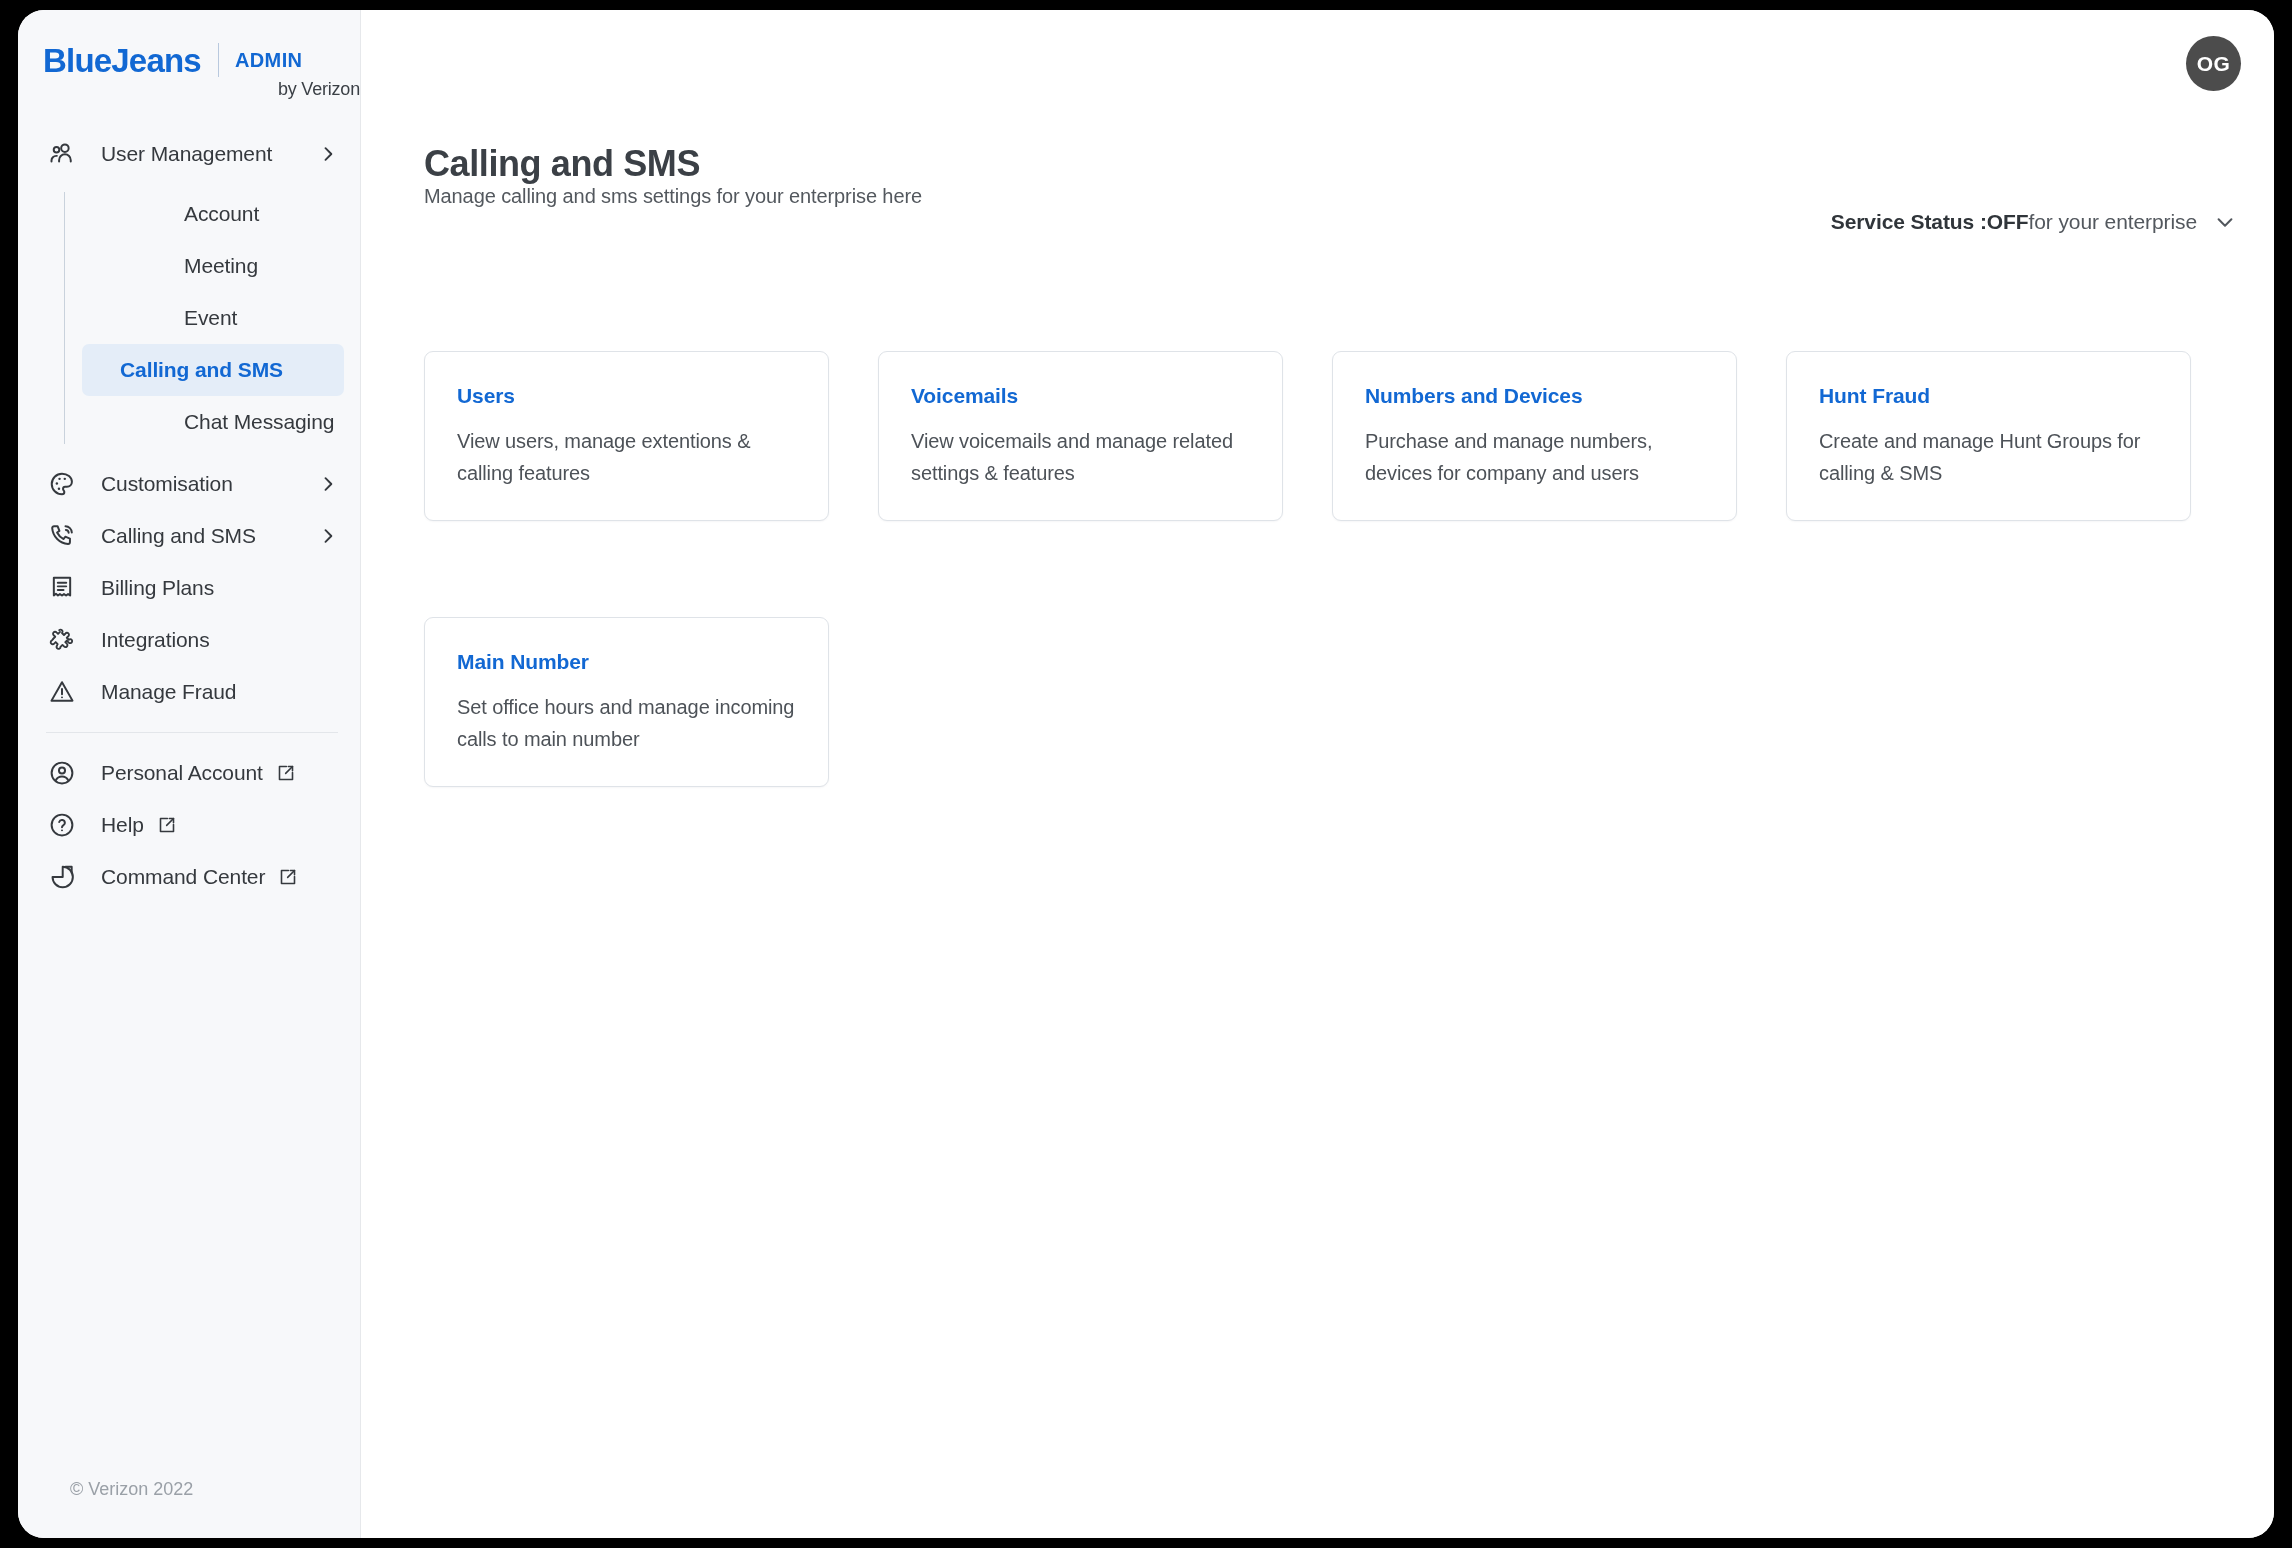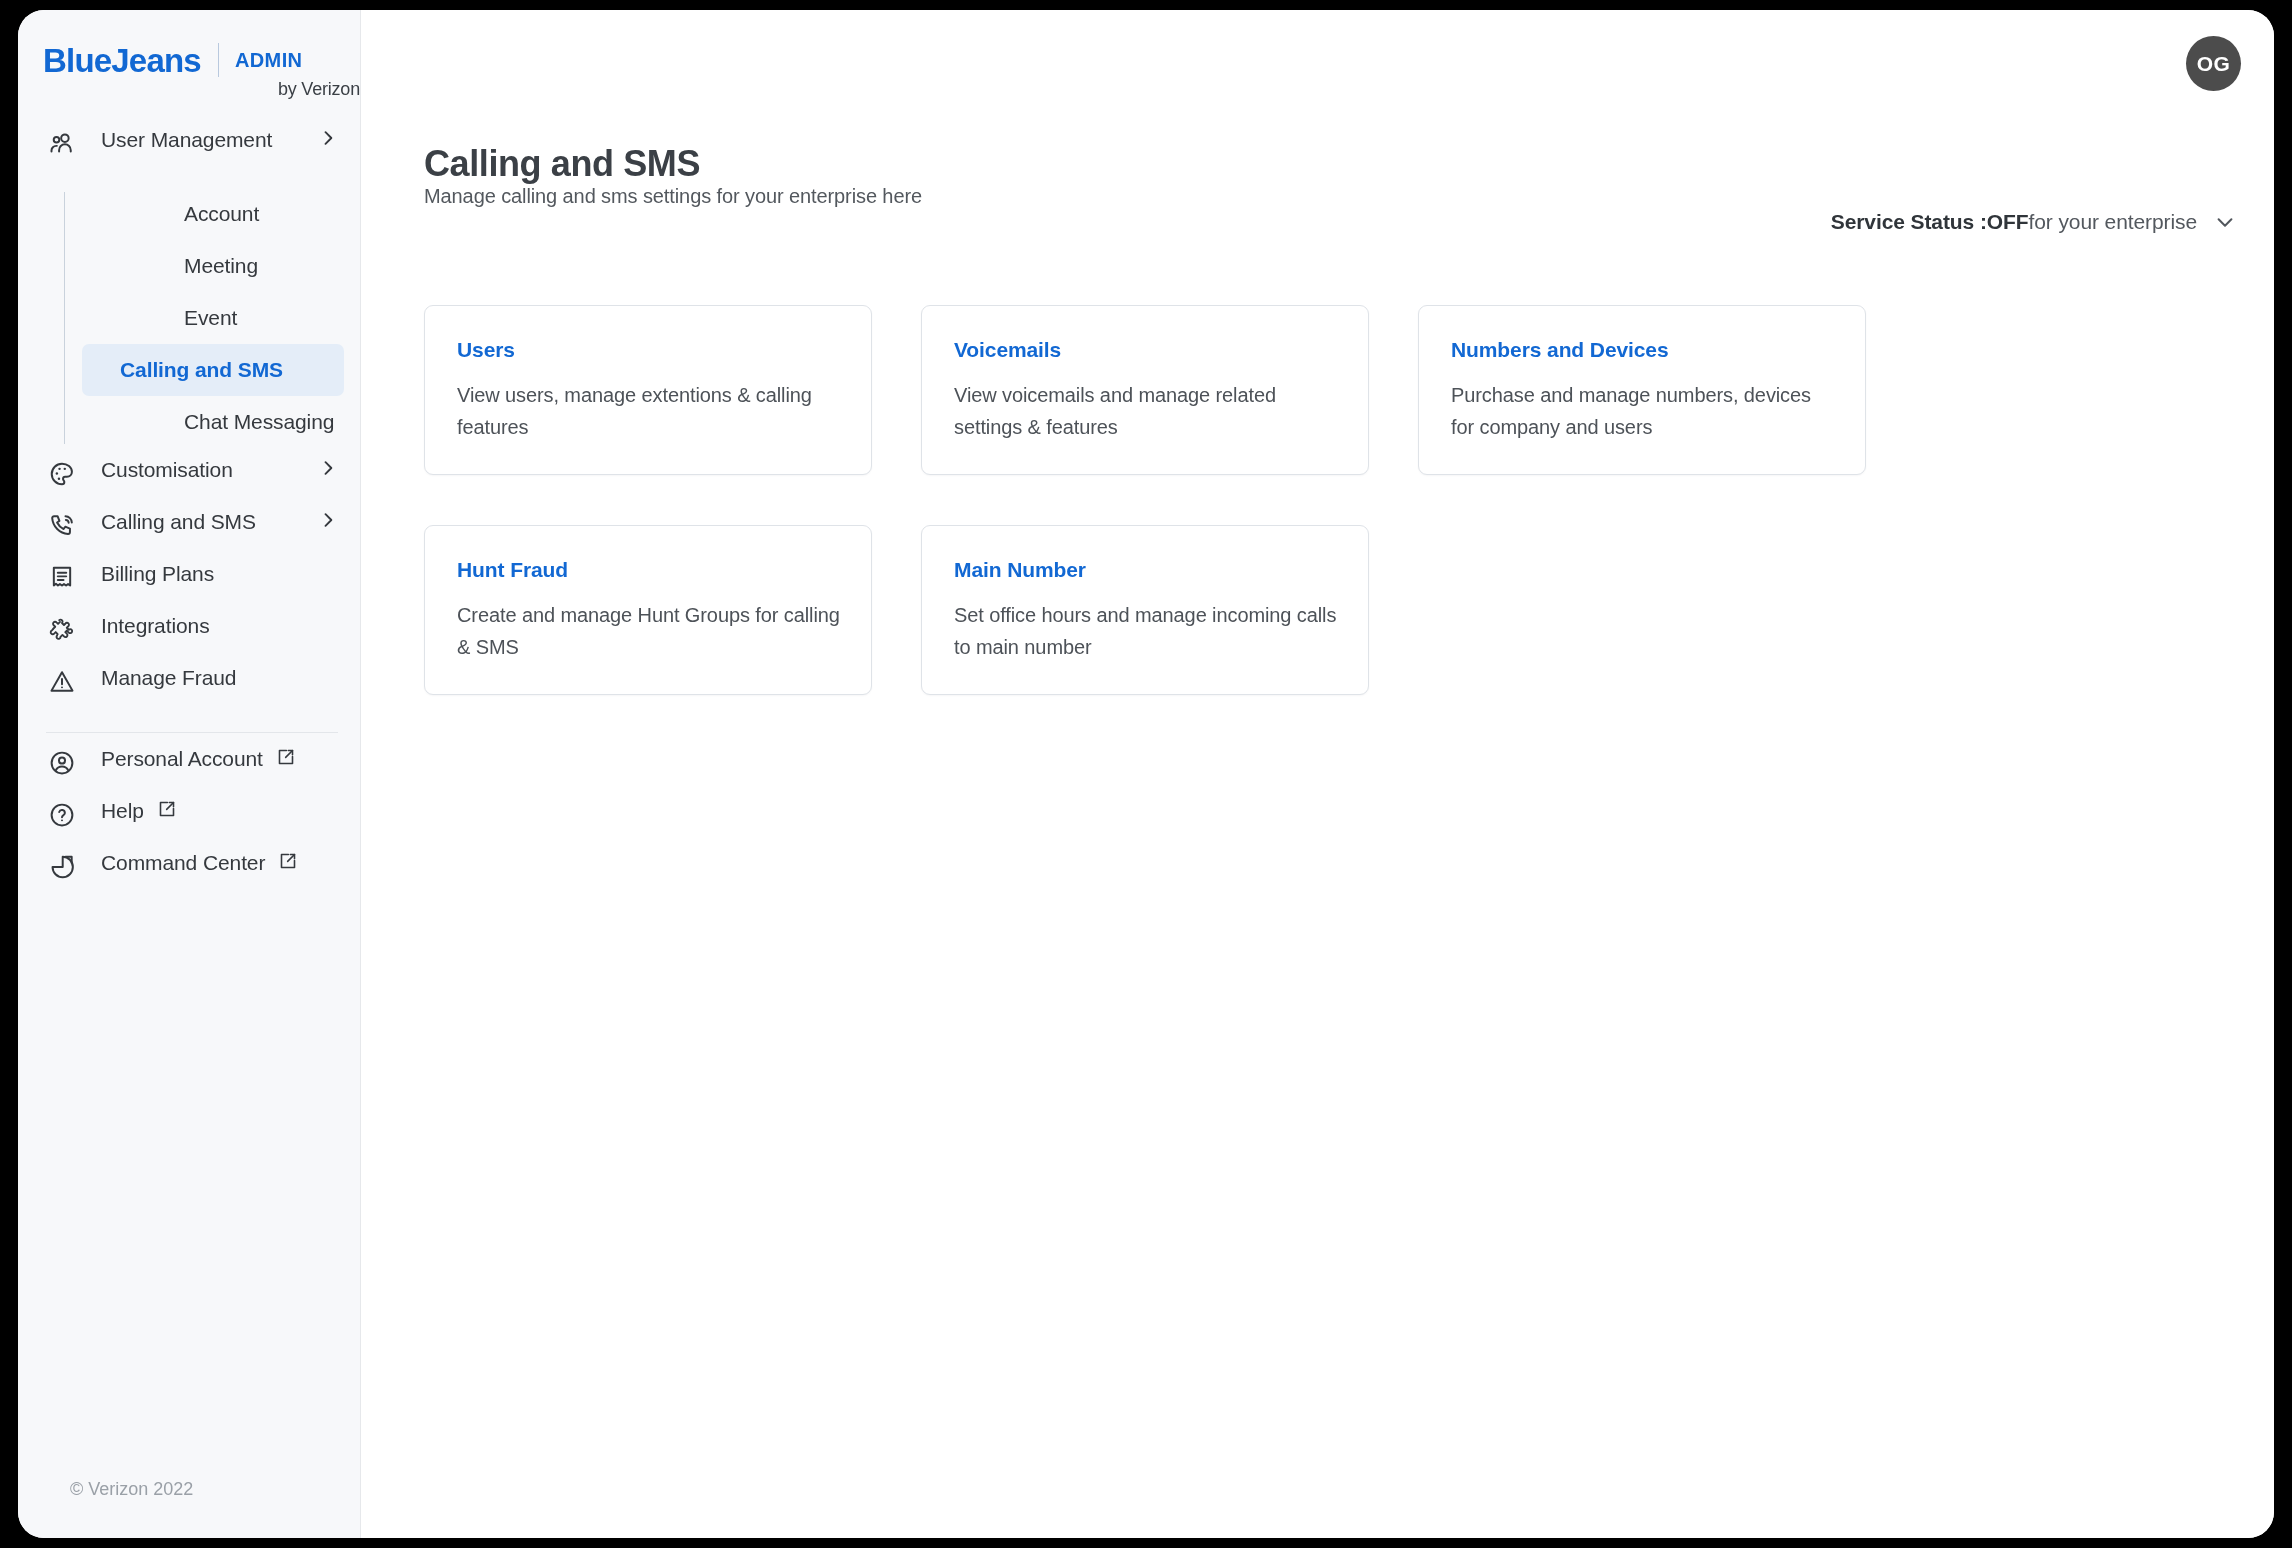--- a/index.html
+++ b/index.html
@@ -67,21 +67,21 @@
     font-size: 18px;
     color: #3a3f45;
     margin-top: 2px;
     letter-spacing: -0.2px;
   }
 
   .nav { margin-top: 28px; }
 
   .nav-item {
     display: flex;
-    align-items: flex-start;
+    align-items: center;
     height: 52px;
     padding: 0 22px 0 28px;
     cursor: pointer;
     position: relative;
   }
   .nav-item .ico {
     width: 32px;
     height: 32px;
     flex: 0 0 32px;
     display: flex;
@@ -214,28 +214,29 @@
   .cards {
     position: absolute;
     left: 63px;
     top: 295px;
     right: 40px;
     display: flex;
     flex-wrap: wrap;
     gap: 50px 49px;
   }
   .card {
-    width: 448px;
+    width: 405px;
     height: 170px;
     background: #ffffff;
     border: 1px solid #dfe3e8;
     border-radius: 9px;
     padding: 32px 30px 0 32px;
     cursor: pointer;
     box-shadow: 0 1px 2px rgba(16,24,40,0.04);
+    margin-top: 46px;
   }
   .card-title {
     font-size: 21px;
     font-weight: bold;
     color: #1268d3;
     letter-spacing: -0.1px;
   }
   .card-desc {
     margin-top: 17px;
     font-size: 20px;

